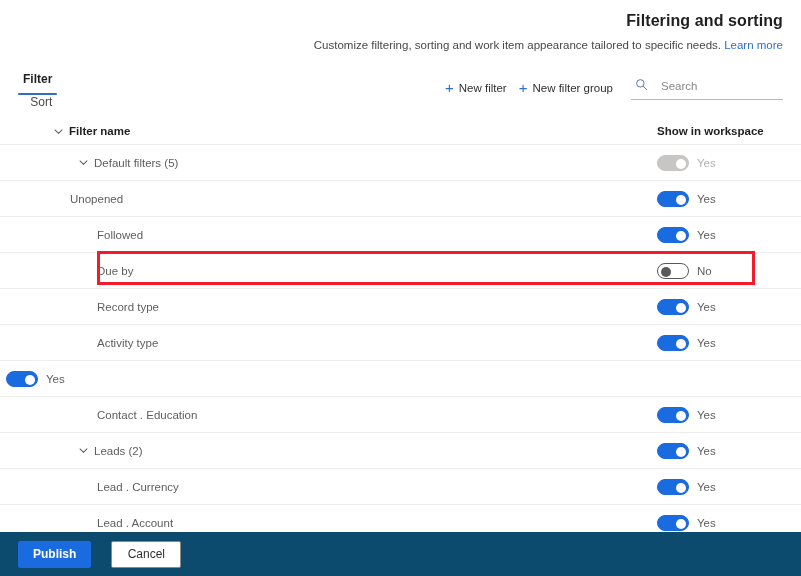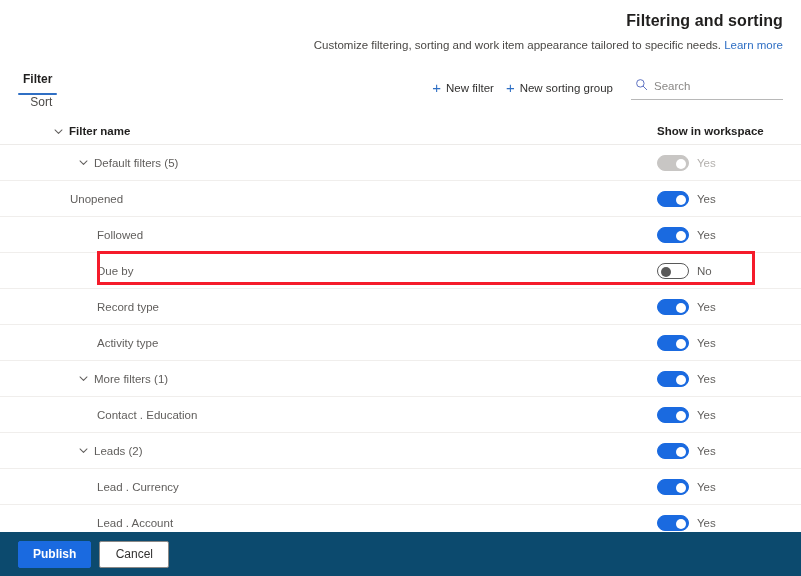--- a/index.html
+++ b/index.html
@@ -117,20 +117,21 @@
   .search-icon { flex: 0 0 auto; display: block; }
   .search-input {
     border: none;
     outline: none;
     font-size: 11.5px;
     font-family: inherit;
     color: #323130;
     background: transparent;
     width: 100%;
     padding: 0;
+    margin-left: 7px;
   }
   .search-input::placeholder { color: #8a8886; }
 
   
   .grid {
     margin-top: 12px;
     width: 100%;
   }
   .grid-header {
     display: flex;
@@ -255,20 +256,21 @@
   .btn-primary {
     background: #1a6ae0;
     border: 1px solid #1a6ae0;
     color: #ffffff;
     font-weight: 600;
   }
   .btn-secondary {
     background: #ffffff;
     border: 1px solid #8a8886;
     color: #323130;
+    margin-left: 12px;
   }
 </style>
 </head>
 <body>
 
 <div class="page-header">
   <div class="page-title">Filtering and sorting</div>
   <div class="page-subtitle">
     <span>Customize filtering, sorting and work item appearance tailored to specific needs.</span>
     <a href="#" class="learn-more-link">Learn more</a>
@@ -285,21 +287,21 @@
     </div>
   </div>
 
   <div class="cmd-actions">
     <button class="cmd-btn">
       <span class="plus-icon">+</span>
       <span>New filter</span>
     </button>
     <button class="cmd-btn">
       <span class="plus-icon">+</span>
-      <span>New sorting group</span>
+      <span>New filter group</span>
     </button>
     <div class="search-wrap">
       <span class="search-icon">
         <svg width="13" height="13" viewBox="0 0 16 16" aria-hidden="true">
           <circle cx="6.6" cy="6.6" r="4.6" fill="none" stroke="#5a6fc0" stroke-width="1.2"></circle>
           <line x1="10.1" y1="10.1" x2="14.4" y2="14.4" stroke="#5a6fc0" stroke-width="1.2" stroke-linecap="round"></line>
         </svg>
       </span>
       <input class="search-input" type="text" placeholder="Search" style="">
     </div>
@@ -400,57 +402,49 @@
         <div class="col-toggle">
           <span class="switch on">
             <span class="track">
               <span class="knob"></span>
             </span>
             <span class="label">Yes</span>
           </span>
         </div>
       </div>
       <div class="grid-row">
+        <div class="col-toggle">
+          <span class="switch on">
+            <span class="track">
+              <span class="knob"></span>
+            </span>
+            <span class="label">Yes</span>
+          </span>
+        </div>
+      </div>
+      <div class="grid-row">
+        <div class="col-name" style="padding-left: 97px;">
+          <span class="name-cell">Contact . Education</span>
+        </div>
+        <div class="col-toggle">
+          <span class="switch on">
+            <span class="track">
+              <span class="knob"></span>
+            </span>
+            <span class="label">Yes</span>
+          </span>
+        </div>
+      </div>
+      <div class="grid-row">
         <div class="col-name" style="padding-left: 72px;">
           <span class="chev-slot">
             <svg width="11" height="11" viewBox="0 0 12 12" aria-hidden="true">
               <polyline points="2.2,4.3 6,8.1 9.8,4.3" fill="none" stroke="#605e5c" stroke-width="1.1" stroke-linecap="round" stroke-linejoin="round"></polyline>
             </svg>
           </span>
-          <span class="name-cell">More filters (1)</span>
-        </div>
-        <div class="col-toggle">
-          <span class="switch on">
-            <span class="track">
-              <span class="knob"></span>
-            </span>
-            <span class="label">Yes</span>
-          </span>
-        </div>
-      </div>
-      <div class="grid-row">
-        <div class="col-name" style="padding-left: 97px;">
-          <span class="name-cell">Contact . Education</span>
-        </div>
-        <div class="col-toggle">
-          <span class="switch on">
-            <span class="track">
-              <span class="knob"></span>
-            </span>
-            <span class="label">Yes</span>
-          </span>
-        </div>
-      </div>
-      <div class="grid-row">
-        <div class="col-name" style="padding-left: 72px;">
-          <span class="chev-slot">
-            <svg width="11" height="11" viewBox="0 0 12 12" aria-hidden="true">
-              <polyline points="2.2,4.3 6,8.1 9.8,4.3" fill="none" stroke="#605e5c" stroke-width="1.1" stroke-linecap="round" stroke-linejoin="round"></polyline>
-            </svg>
-          </span>
           <span class="name-cell">Leads (2)</span>
         </div>
         <div class="col-toggle">
           <span class="switch on">
             <span class="track">
               <span class="knob"></span>
             </span>
             <span class="label">Yes</span>
           </span>
         </div>

